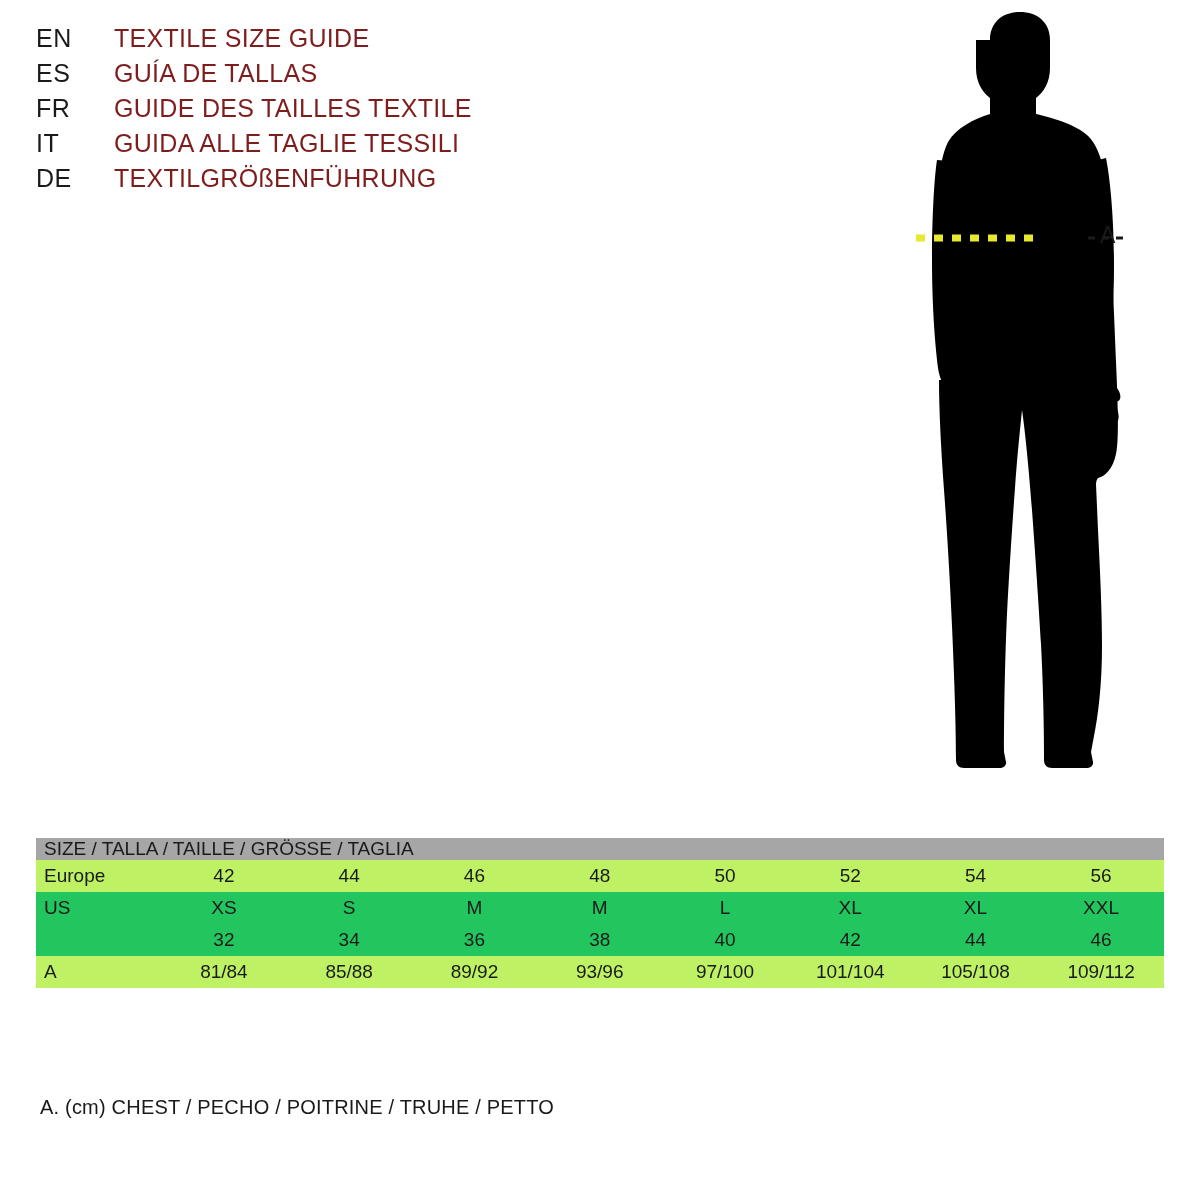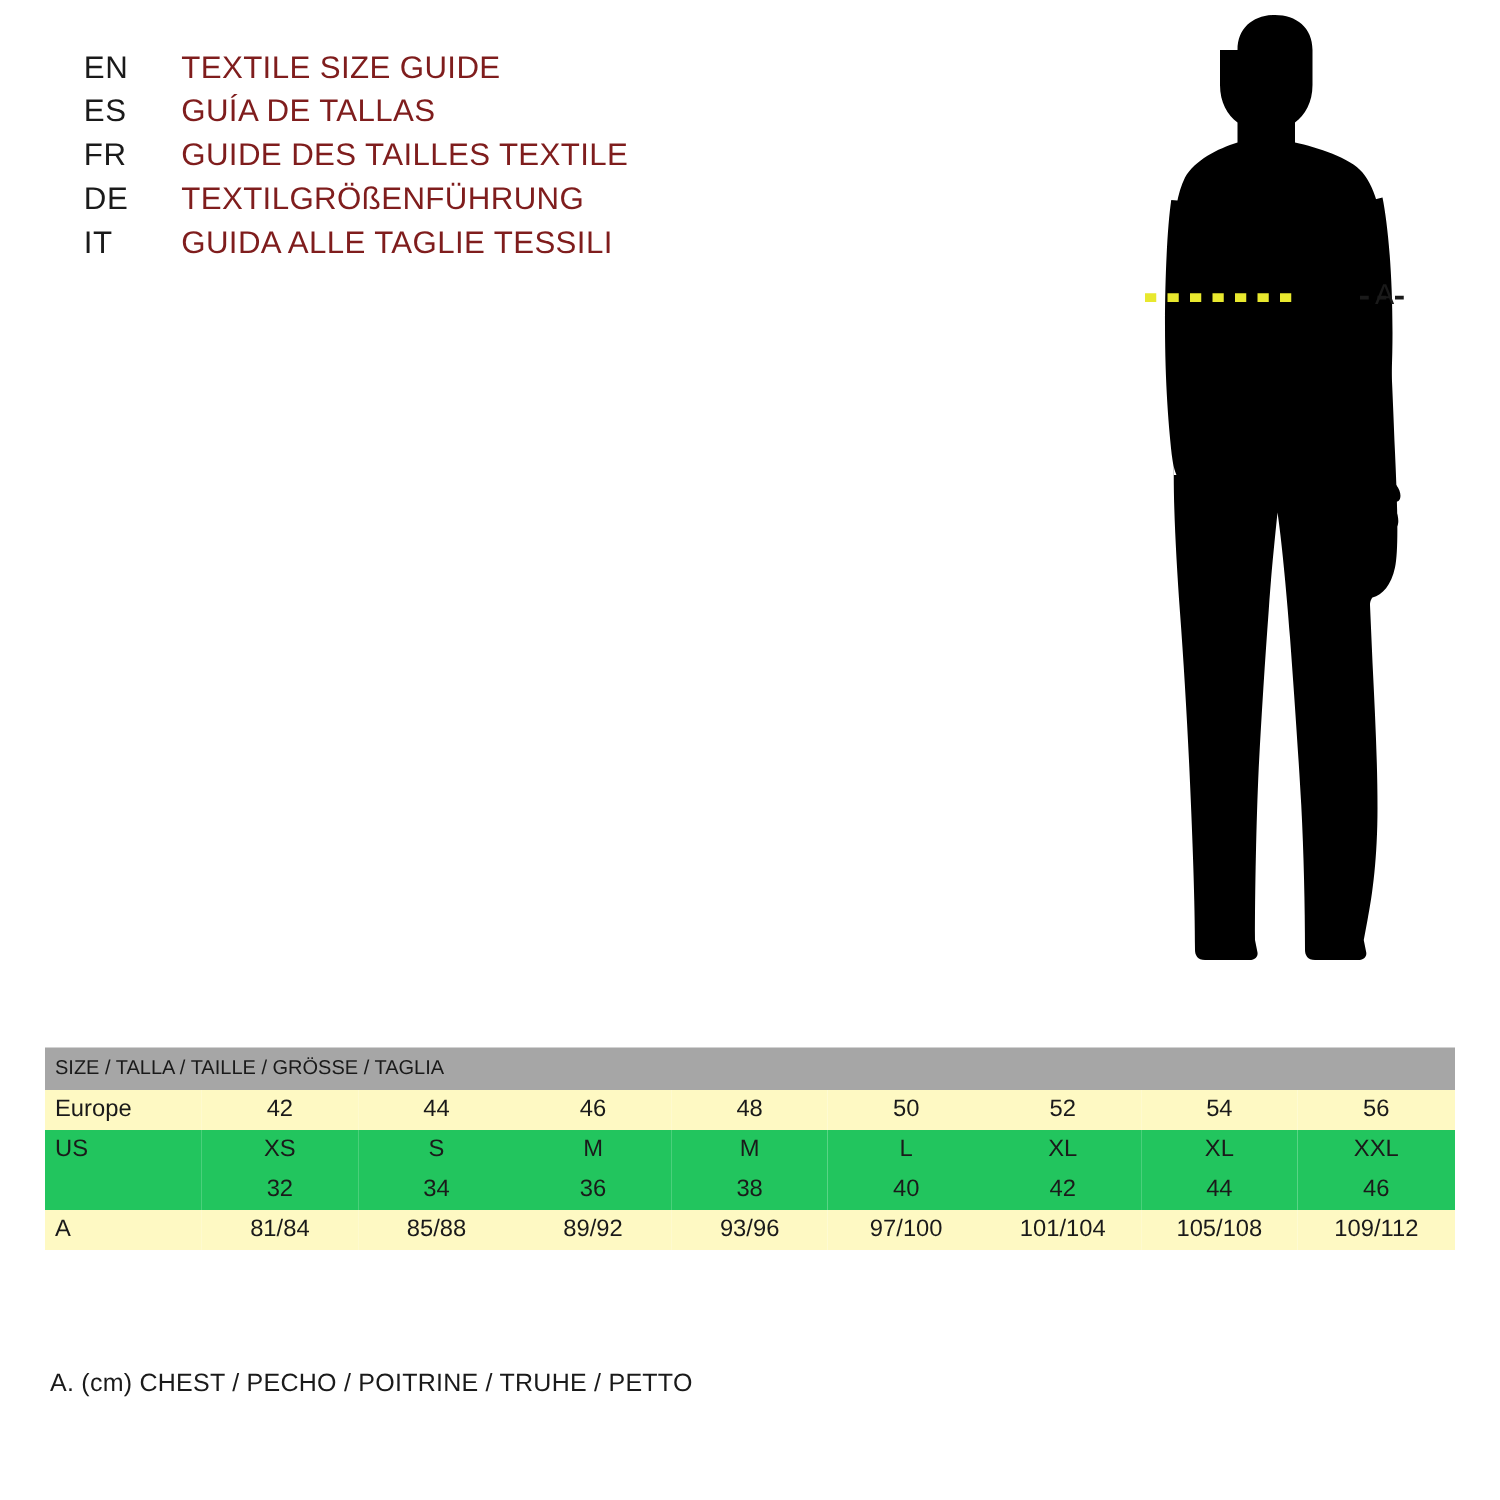--- a/index.html
+++ b/index.html
@@ -19,23 +19,22 @@
   .page {
     position: relative;
     width: 1200px;
     height: 1200px;
   }
 
   
   .lang-block {
     position: absolute;
     left: 36px;
-    top: 40px;
+    top: 24px;
     width: 700px;
-    margin-left: 31px;
   }
   .lang-row {
     display: flex;
     align-items: baseline;
     height: 35px;
   }
   .lang-code {
     width: 78px;
     flex: 0 0 78px;
     font-size: 25px;
@@ -113,29 +112,29 @@
     vertical-align: middle;
   }
   table.size-table td.rowlabel,
   table.size-table th.rowlabel {
     text-align: left;
     padding-left: 8px;
     width: 168px;
   }
   tr.band-head td {
     background: #a6a6a6;
-    font-size: 16px;
+    font-size: 19px;
     text-align: left;
-    height: 34px;
+    height: 22px;
   }
   tr.band-light td {
     background: #22c55e;
   }
   tr.band-white td {
-    background: #fef9c3;
+    background: #bef264;
   }
 
   .footnote {
     position: absolute;
     left: 40px;
     top: 1096px;
     font-size: 20px;
     letter-spacing: 0.2px;
     color: #1a1a1a;
   }
@@ -152,26 +151,26 @@
     </div>
     <div class="lang-row">
       <div class="lang-code">ES</div>
       <div class="lang-text">GUÍA DE TALLAS</div>
     </div>
     <div class="lang-row">
       <div class="lang-code">FR</div>
       <div class="lang-text">GUIDE DES TAILLES TEXTILE</div>
     </div>
     <div class="lang-row">
+      <div class="lang-code">IT</div>
+      <div class="lang-text">GUIDA ALLE TAGLIE TESSILI</div>
+    </div>
+    <div class="lang-row">
       <div class="lang-code">DE</div>
       <div class="lang-text">TEXTILGRÖßENFÜHRUNG</div>
-    </div>
-    <div class="lang-row">
-      <div class="lang-code">IT</div>
-      <div class="lang-text">GUIDA ALLE TAGLIE TESSILI</div>
     </div>
   </div>
 
 
   <div class="figure-wrap">
     <svg width="340" height="790" viewBox="0 0 340 790" xmlns="http://www.w3.org/2000/svg">
       <path fill="#000000" d="
         M150,30
         C150,12 163,2 180,2
         C197,2 210,12 210,30

